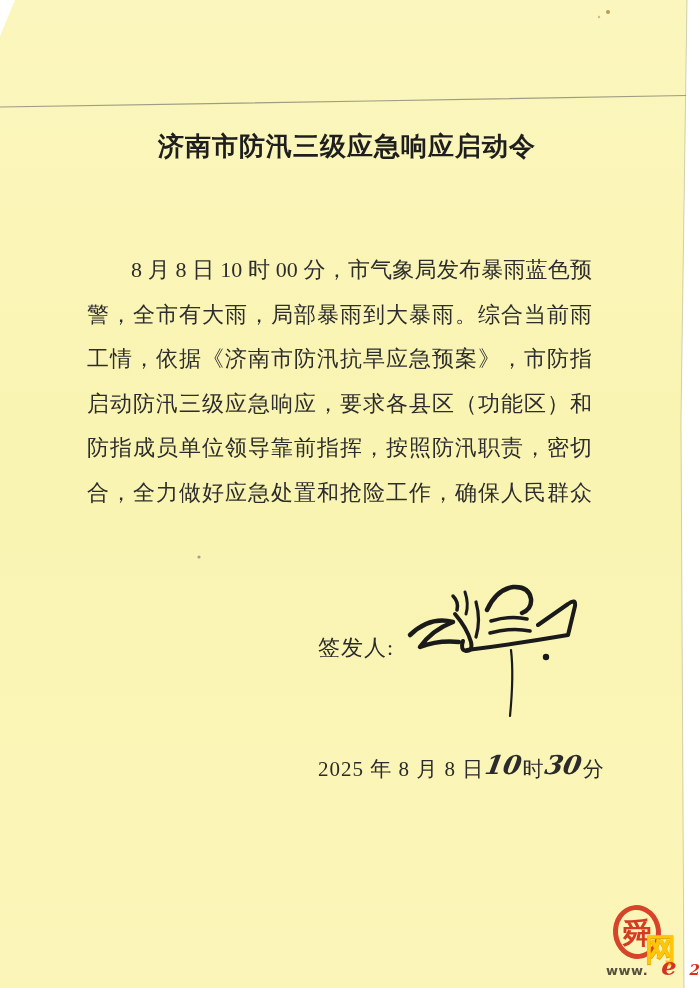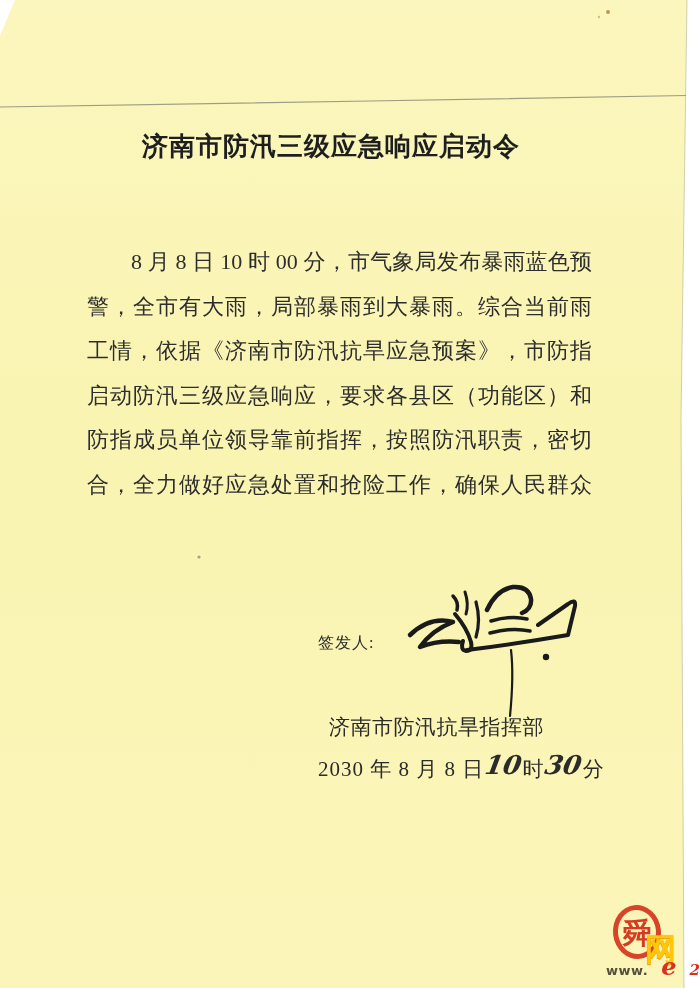--- a/index.html
+++ b/index.html
@@ -9,41 +9,41 @@
     width:700px; height:988px;
     margin:0 auto;
     background:linear-gradient(180deg,#fbf6bd 0%,#faf4b2 45%,#fbf5b9 100%);
     overflow:hidden;
     font-family:"Liberation Serif","DejaVu Serif",serif;
     color:#2b2b2b;
   }
   .artifacts { position:absolute; left:0; top:0; width:700px; height:988px; pointer-events:none; }
 
   .doc-title {
-    position:absolute; top:129px; left:0; width:662px;
+    position:absolute; top:129px; left:16px; width:662px;
     text-align:center;
     font-size:26px; font-weight:900; letter-spacing:1px; color:#1e1e1e;
   }
   .doc-number {
     position:absolute; top:184px; left:0; width:646px;
     text-align:center;
     font-size:20px; letter-spacing:3px; color:#2a2a2a;
   }
 
   .doc-body {
-    position:absolute; top:240px; left:87px; width:505px;
+    position:absolute; top:248px; left:87px; width:505px;
     font-size:22px; color:#2d2d2d;
   }
   .bline { height:44.5px; line-height:44.5px; text-align:justify; overflow:hidden; }
   .bline::after { content:""; display:inline-block; width:100%; height:0; }
   .bline.first { text-indent:44px; }
   .bline.last { text-align:left; }
   .bline.last::after { content:none; }
 
-  .signer-row { position:absolute; top:633px; left:318px; font-size:16px; letter-spacing:1px;text-align:center; }
+  .signer-row { position:absolute; top:633px; left:318px; font-size:22px; letter-spacing:1px;text-align:center; }
   .signature-svg { position:absolute; left:375px; top:580px; width:230px; height:150px; }
 
   .issuer-line { position:absolute; top:713px; left:329px; font-size:21px; letter-spacing:0.5px; }
 
   .date-line { position:absolute; top:752px; left:318px; font-size:21px; letter-spacing:1px; white-space:nowrap; }
   .hw {
     display:inline-block;
     font-family:"DejaVu Serif",serif; font-style:italic; font-weight:bold;
     font-size:26px; letter-spacing:0;
     transform:skewX(-10deg) translateY(-2px);
@@ -118,23 +118,22 @@
     <path d="M80,34 Q92,48 96,62 Q98,71 91,71 Q85,70 88,61" stroke-width="4"></path>
     <path d="M101,22 Q106,40 101,57" stroke-width="3.2"></path>
     <path d="M112,30 Q121,10 138,7 Q154,6 156,19 Q157,29 147,33" stroke-width="4.5"></path>
     <path d="M116,41 Q136,35 152,39" stroke-width="3.5"></path>
     <path d="M115,53 Q137,47 155,51" stroke-width="3.5"></path>
     <path d="M92,70 Q140,64 193,55 L200,26 Q201,18 193,24 L163,45" stroke-width="4"></path>
     <path d="M136,70 Q139,95 135,136" stroke-width="2.2"></path>
     <circle cx="171" cy="77" r="3.2" fill="#1a1a1a" stroke="none"></circle>
   </svg>
 
-  <div class="issuer-line">济南市防汛抗旱指挥部</div>
   <div class="date-line">
-    <span>2030 年 8 月 8 日</span><span class="hw">10</span><span class="unit">时</span><span class="hw">30</span><span class="unit">分</span>
+    <span>2025 年 8 月 8 日</span><span class="hw">10</span><span class="unit">时</span><span class="hw">30</span><span class="unit">分</span>
   </div>
 
   <div>
     <div class="seal-ring"></div>
     <div class="seal-char">舜</div>
     <div class="net-char">网</div>
     <div class="site-url">
       <span class="url-www">www.</span>
         <span class="url-e">e</span>
         <span class="url-num">23</span>

